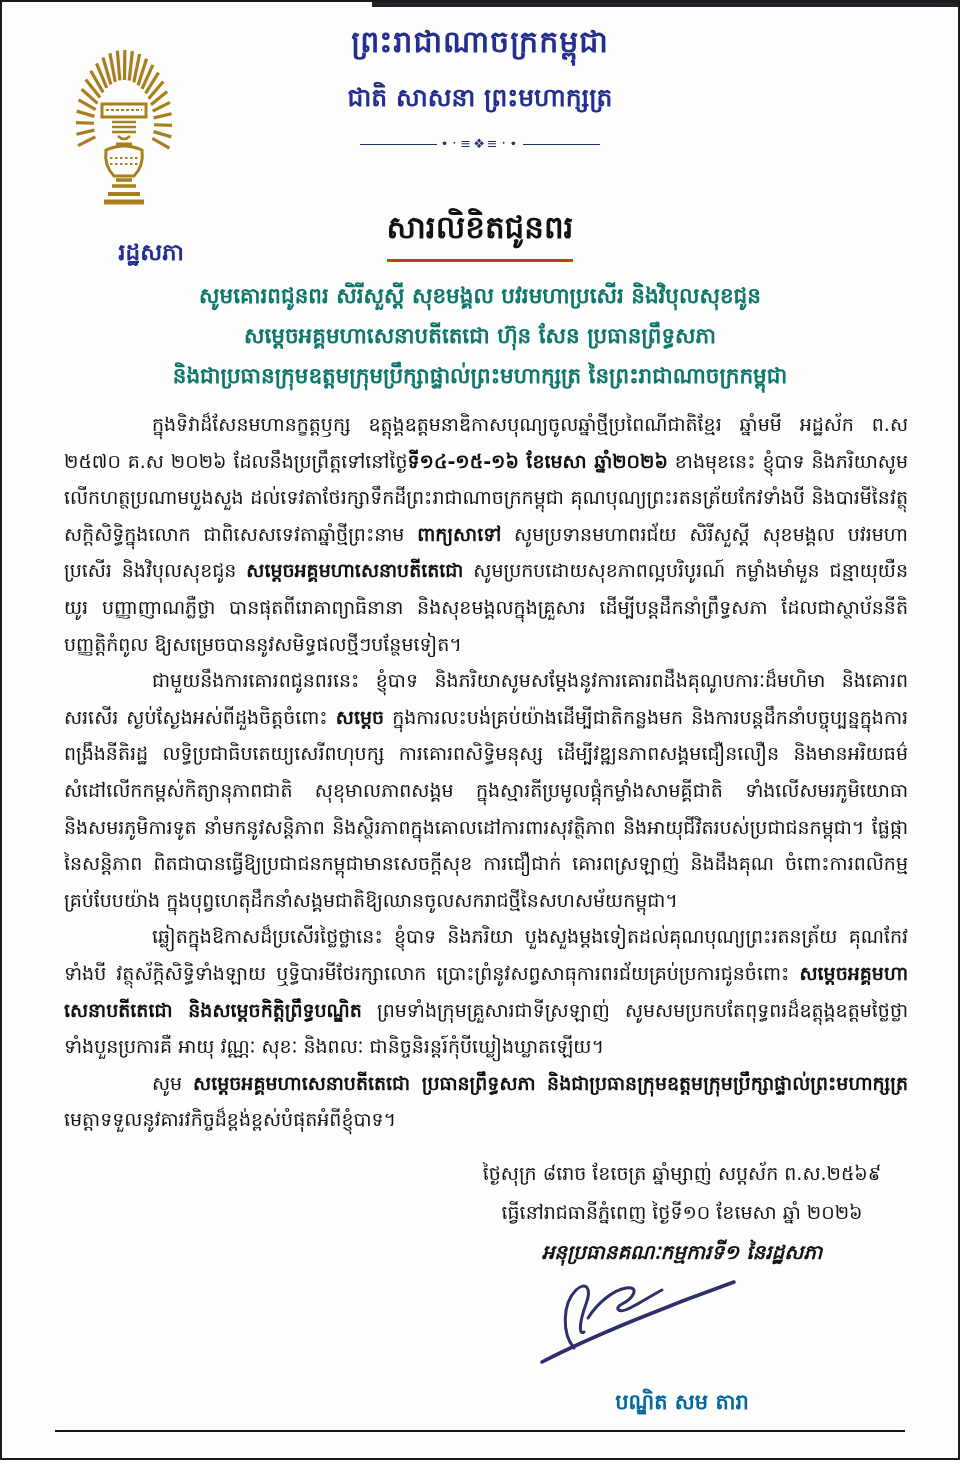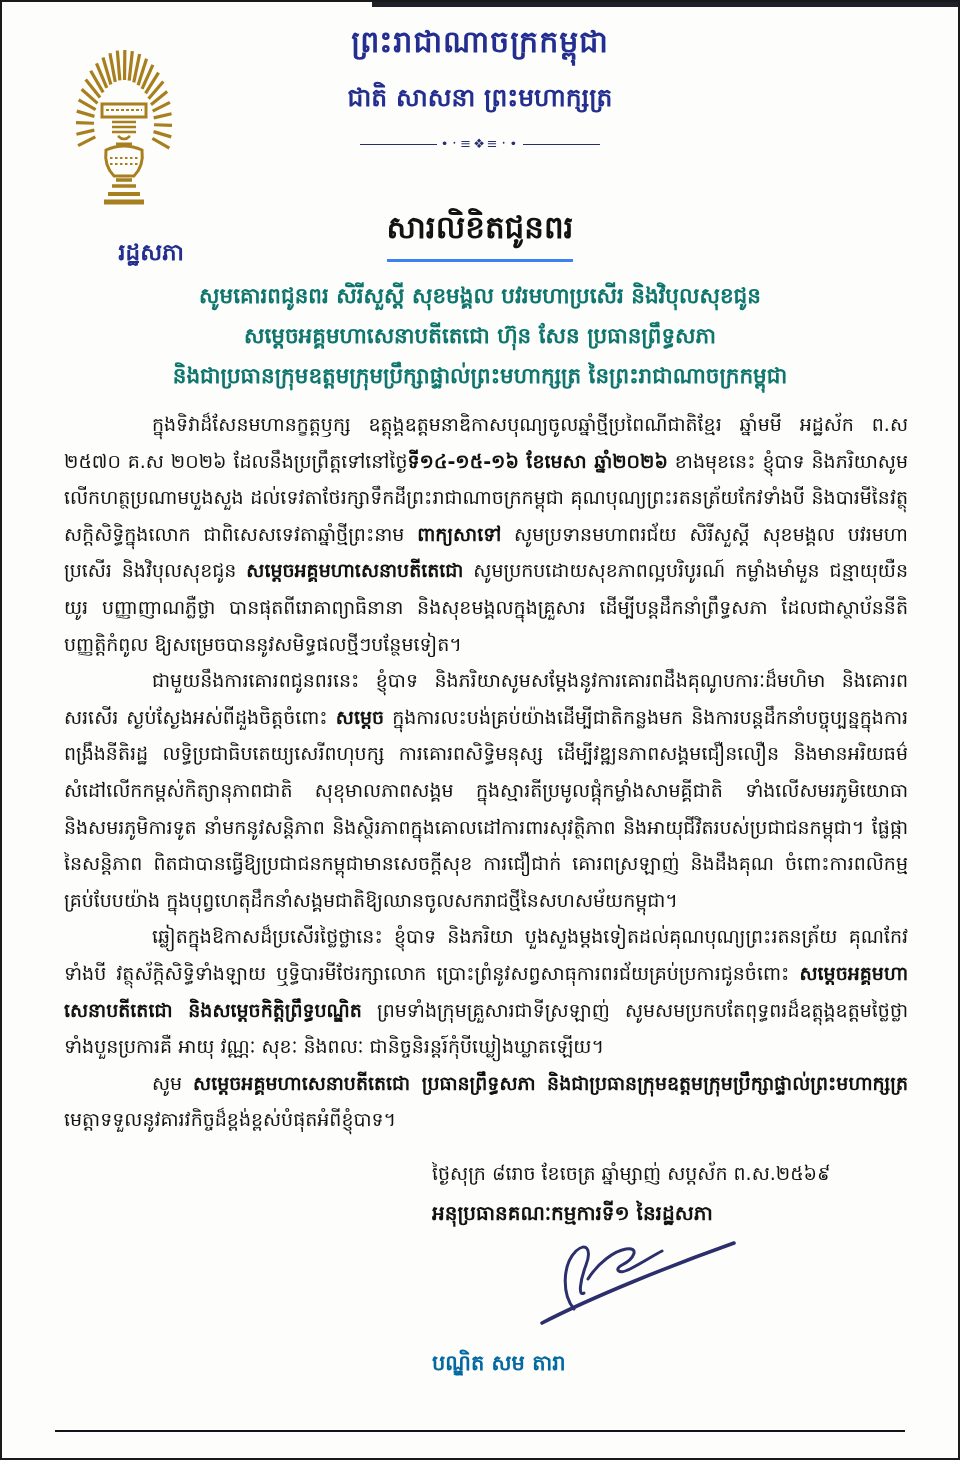--- a/index.html
+++ b/index.html
@@ -39,43 +39,43 @@
   .emblem-wrap svg{display:block;margin:0 auto;}
   .assembly-label{
     margin-top:10px;font-size:23px;font-weight:bold;color:#232e8f;
   }
   
   .doc-title{
     text-align:center;margin-top:58px;
     font-size:31px;font-weight:bold;color:#121212;
   }
   .doc-title .u{
-    border-bottom:3px solid #3b82f6;padding-bottom:6px;display:inline-block;
+    border-bottom:3px solid #c2410c;padding-bottom:6px;display:inline-block;
   }
   .subtitle{
     text-align:center;font-weight:bold;font-size:21.5px;
     line-height:40px;margin-top:14px;color:#0f766e;
   }
   .salutation{
     margin:26px 40px 0 95px;
     font-style:italic;font-weight:bold;font-size:20px;color:#121212;
   }
   
   .body-text{margin:10px 50px 0 62px;}
   .body-text p{
     margin:0;text-align:justify;text-indent:88px;
     font-size:19px;line-height:36.6px;color:#121212;
   }
   .body-text .b{font-weight:bold;}
   
   .closing{
-    width:500px;margin:16px 26px 0 auto;text-align:left;
+    width:500px;margin:16px 26px 0 auto;text-align:center;
   }
   .closing .date-line{font-size:19px;line-height:39px;color:#121212;}
-  .closing .role-line{font-size:20px;font-weight:bold;line-height:40px;color:#121212;}
+  .closing .role-line{font-size:20px;font-weight:bold;line-height:40px;color:#121212;font-style:italic;}
   .signature{height:98px;position:relative;}
   .signature svg{position:absolute;left:90px;top:2px;}
   .signer-name{font-size:21px;font-weight:bold;color:#0369a1;margin-top:18px;}
   
   .footer{margin-top:auto;padding-bottom:14px;}
   .footer .rule{width:89%;margin:0 auto 12px auto;border-top:2px solid #14141c;}
 </style>
 </head>
 <body>
 
@@ -149,20 +149,21 @@
 
   <div class="body-text">
     <p><span>ក្នុងទិវាដ៏សែនមហានក្ខត្តឫក្ស ឧត្តុង្គឧត្តមនាឌិកាសបុណ្យចូលឆ្នាំថ្មីប្រពៃណីជាតិខ្មែរ ឆ្នាំមមី អដ្ឋស័ក ព.ស ២៥៧០ គ.ស ២០២៦ ដែលនឹងប្រព្រឹត្តទៅនៅថ្ងៃ</span><span class="b">ទី១៤-១៥-១៦ ខែមេសា ឆ្នាំ២០២៦</span><span> ខាងមុខនេះ ខ្ញុំបាទ និងភរិយាសូមលើកហត្ថប្រណាមបួងសួង ដល់ទេវតាថែរក្សាទឹកដីព្រះរាជាណាចក្រកម្ពុជា គុណបុណ្យព្រះរតនត្រ័យកែវទាំងបី និងបារមីនៃវត្ថុសក្តិសិទ្ធិក្នុងលោក ជាពិសេសទេវតាឆ្នាំថ្មីព្រះនាម </span><span class="b">ពាក្យសាទៅ</span><span> សូមប្រទានមហាពរជ័យ សិរីសួស្ដី សុខមង្គល បវរមហាប្រសើរ និងវិបុលសុខជូន </span><span class="b">សម្ដេចអគ្គមហាសេនាបតីតេជោ</span><span> សូមប្រកបដោយសុខភាពល្អបរិបូរណ៍ កម្លាំងមាំមួន ជន្មាយុយឺនយូរ បញ្ញាញាណភ្លឺថ្លា បានផុតពីរោគាព្យាធិនានា និងសុខមង្គលក្នុងគ្រួសារ ដើម្បីបន្តដឹកនាំព្រឹទ្ធសភា ដែលជាស្ថាប័ននីតិបញ្ញត្តិកំពូល ឱ្យសម្រេចបាននូវសមិទ្ធផលថ្មីៗបន្ថែមទៀត។</span></p>
     <p><span>ជាមួយនឹងការគោរពជូនពរនេះ ខ្ញុំបាទ និងភរិយាសូមសម្ដែងនូវការគោរពដឹងគុណូបការៈដ៏មហិមា និងគោរពសរសើរ ស្ងប់ស្ងែងអស់ពីដួងចិត្តចំពោះ </span><span class="b">សម្ដេច</span><span> ក្នុងការលះបង់គ្រប់យ៉ាងដើម្បីជាតិកន្លងមក និងការបន្តដឹកនាំបច្ចុប្បន្នក្នុងការពង្រឹងនីតិរដ្ឋ លទ្ធិប្រជាធិបតេយ្យសេរីពហុបក្ស ការគោរពសិទ្ធិមនុស្ស ដើម្បីវឌ្ឍនភាពសង្គមជឿនលឿន និងមានអរិយធម៌ សំដៅលើកកម្ពស់កិត្យានុភាពជាតិ សុខុមាលភាពសង្គម ក្នុងស្មារតីប្រមូលផ្តុំកម្លាំងសាមគ្គីជាតិ ទាំងលើសមរភូមិយោធា និងសមរភូមិការទូត នាំមកនូវសន្តិភាព និងស្ថិរភាពក្នុងគោលដៅការពារសុវត្ថិភាព និងអាយុជីវិតរបស់ប្រជាជនកម្ពុជា។ ផ្លែផ្កានៃសន្តិភាព ពិតជាបានធ្វើឱ្យប្រជាជនកម្ពុជាមានសេចក្ដីសុខ ការជឿជាក់ គោរពស្រឡាញ់ និងដឹងគុណ ចំពោះការពលិកម្មគ្រប់បែបយ៉ាង ក្នុងបុព្វហេតុដឹកនាំសង្គមជាតិឱ្យឈានចូលសករាជថ្មីនៃសហសម័យកម្ពុជា។</span></p>
     <p><span>ឆ្លៀតក្នុងឱកាសដ៏ប្រសើរថ្លៃថ្លានេះ ខ្ញុំបាទ និងភរិយា បួងសួងម្ដងទៀតដល់គុណបុណ្យព្រះរតនត្រ័យ គុណកែវទាំងបី វត្ថុស័ក្តិសិទ្ធិទាំងឡាយ ឬទ្ធិបារមីថែរក្សាលោក ប្រោះព្រំនូវសព្វសាធុការពរជ័យគ្រប់ប្រការជូនចំពោះ </span><span class="b">សម្ដេចអគ្គមហាសេនាបតីតេជោ និងសម្ដេចកិត្តិព្រឹទ្ធបណ្ឌិត</span><span> ព្រមទាំងក្រុមគ្រួសារជាទីស្រឡាញ់ សូមសមប្រកបតែពុទ្ធពរដ៏ឧត្តុង្គឧត្តមថ្លៃថ្លាទាំងបួនប្រការគឺ អាយុ វណ្ណៈ សុខៈ និងពលៈ ជានិច្ចនិរន្តរ៍កុំបីឃ្លៀងឃ្លាតឡើយ។</span></p>
     <p><span>សូម </span><span class="b">សម្ដេចអគ្គមហាសេនាបតីតេជោ ប្រធានព្រឹទ្ធសភា និងជាប្រធានក្រុមឧត្តមក្រុមប្រឹក្សាផ្ទាល់ព្រះមហាក្សត្រ</span><span> មេត្តាទទួលនូវគារវកិច្ចដ៏ខ្ពង់ខ្ពស់បំផុតអំពីខ្ញុំបាទ។</span></p>
   </div>
 
   <div class="closing">
     <div class="date-line">ថ្ងៃសុក្រ ៨រោច ខែចេត្រ ឆ្នាំម្សាញ់ សប្តស័ក ព.ស.២៥៦៩</div>
+    <div class="date-line">ធ្វើនៅរាជធានីភ្នំពេញ ថ្ងៃទី១០ ខែមេសា ឆ្នាំ ២០២៦</div>
     <div class="role-line">អនុប្រធានគណៈកម្មការទី១ នៃរដ្ឋសភា</div>
     <div class="signature">
       <svg width="260" height="96" viewBox="0 0 260 96">
         <g fill="none" stroke="#2c2f6b" stroke-width="3" stroke-linecap="round">
           <path d="M52 74 C 40 60, 40 30, 54 16 C 64 7, 70 14, 64 30 C 58 46, 56 62, 62 58"></path>
           <path d="M66 44 C 76 28, 92 16, 104 14 C 118 12, 112 24, 100 30 C 92 34, 96 40, 108 34 C 120 28, 132 20, 140 16"></path>
           <path d="M20 88 C 70 62, 150 30, 212 8" stroke-width="3.6"></path>
         </g>
       </svg>
     </div>

